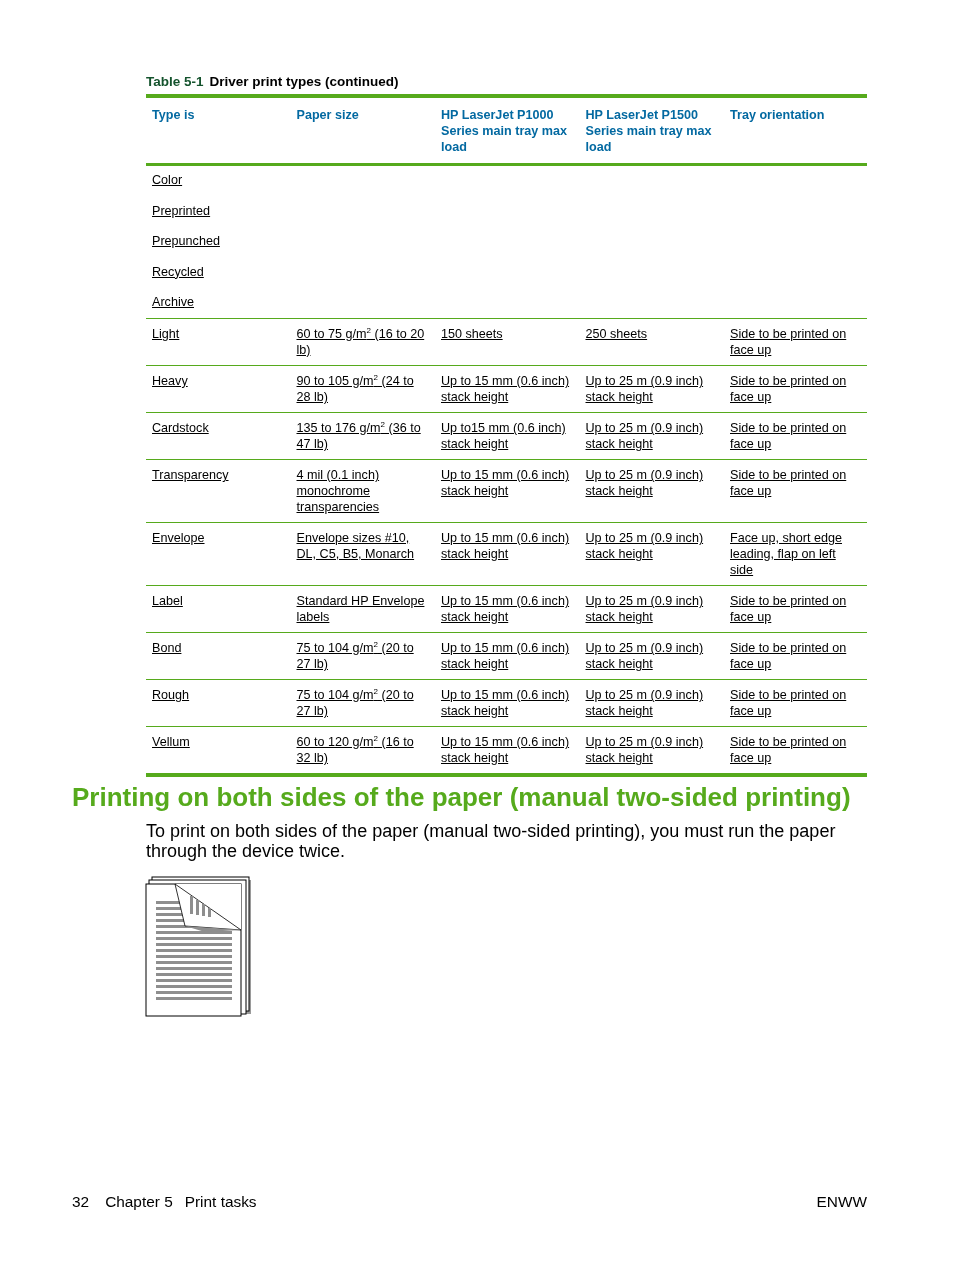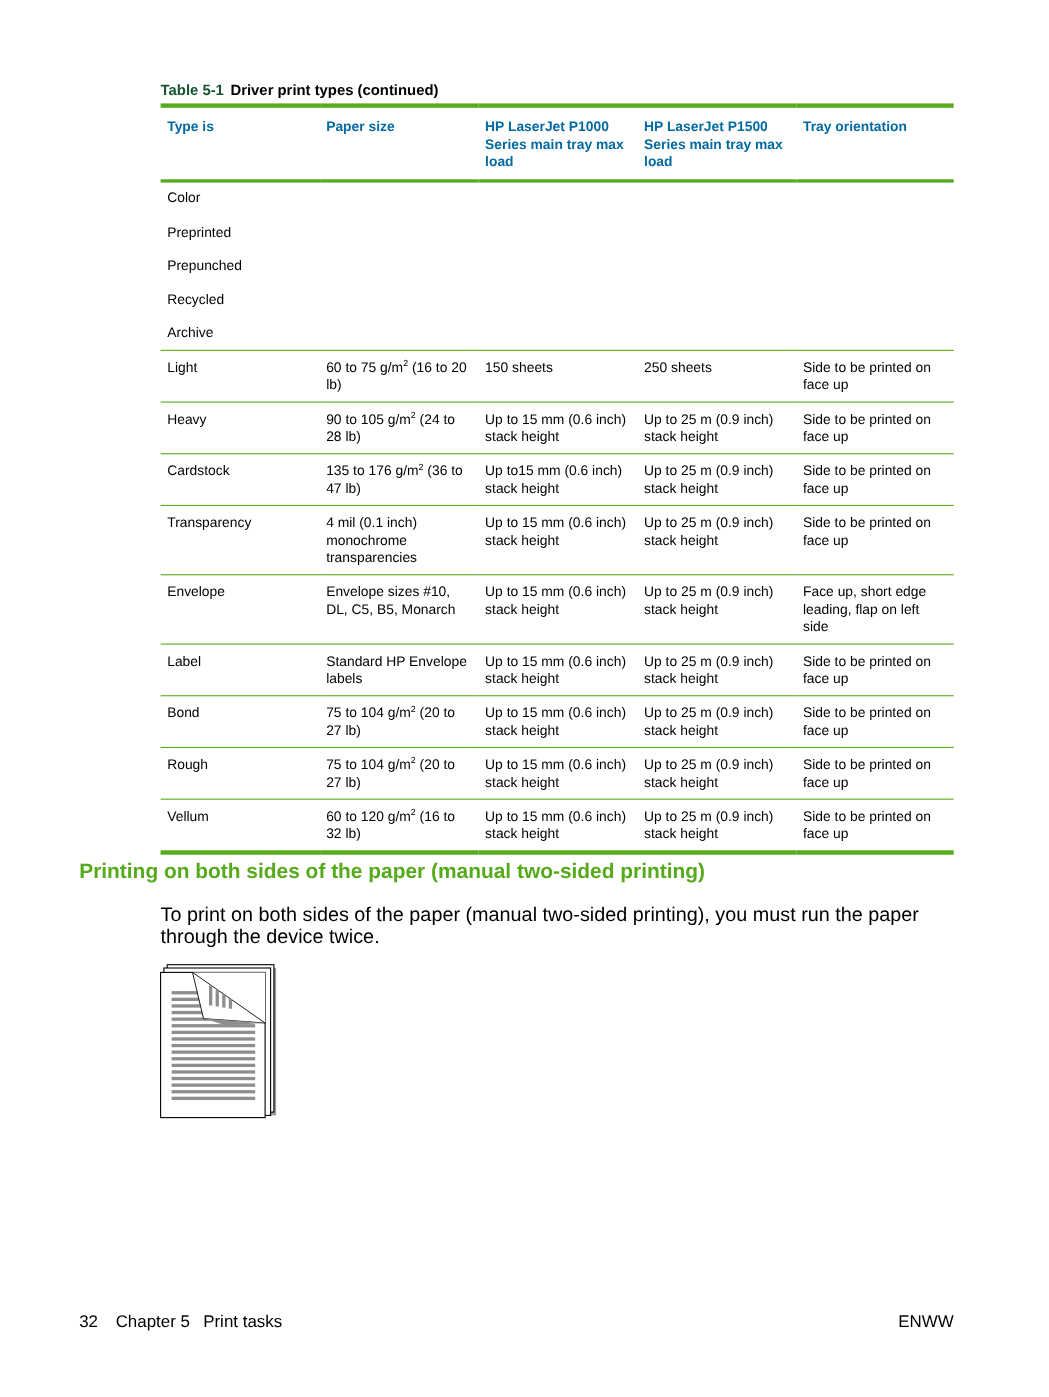--- a/index.html
+++ b/index.html
@@ -18,30 +18,31 @@
     col.c5 { width: 143px; }
     thead tr { border-top: 4px solid #56aa1c; border-bottom: 3px solid #56aa1c; }
     th {
       text-align: left; vertical-align: top; color: #0369a1;
       font-size: 12.6px; font-weight: bold; line-height: 16px;
       padding: 9px 6px 8px 6px; height: 48px; box-sizing: content-box;
     }
     td {
       font-size: 12.6px; line-height: 16px; vertical-align: top;
       padding: 7px 6px 7px 6px;
+      text-decoration: underline;
     }
     tbody tr { border-bottom: 1.5px solid #56aa1c; }
     tbody tr.last { border-bottom: 4px solid #56aa1c; }
     .stack-cell div { height: 30.5px; line-height: 16px; }
     .stack-cell div:first-child { margin-top: 0px; }
     tr.stack-row td { padding-top: 6px; padding-bottom: 6px; }
     sup { font-size: 8px; vertical-align: 5px; line-height: 0; }
     .h1 {
       position: absolute; left: 72px; top: 782px;
-      font-size: 19px; font-weight: bold; color: #56aa1c; white-space: nowrap;
+      font-size: 26px; font-weight: bold; color: #56aa1c; white-space: nowrap;
     }
     .para {
       position: absolute; left: 146px; top: 821px; width: 720px;
       font-size: 18px; line-height: 20px;
     }
     .figure { position: absolute; left: 145px; top: 874px; width: 110px; height: 145px; }
     .footer { position: absolute; top: 1193px; font-size: 15.4px; white-space: nowrap; }
     .footer.left { left: 72px; text-align: right; }
     .footer.left .pnum { margin-right: 16px; }
     .footer.left .chap { margin-right: 12px; }

